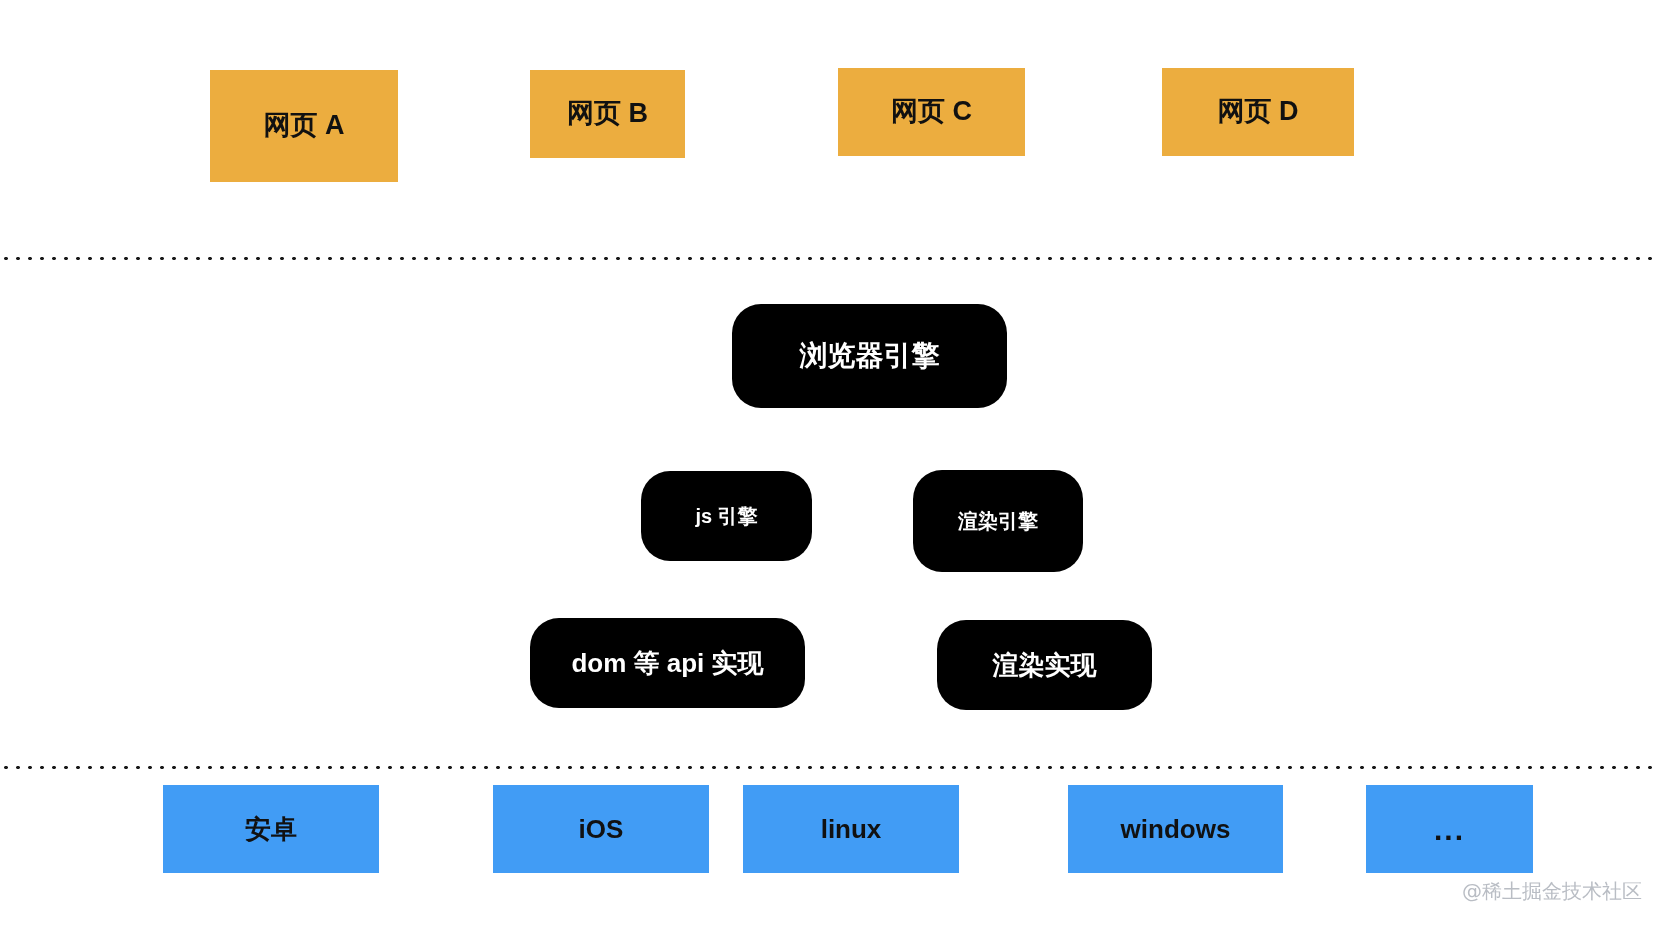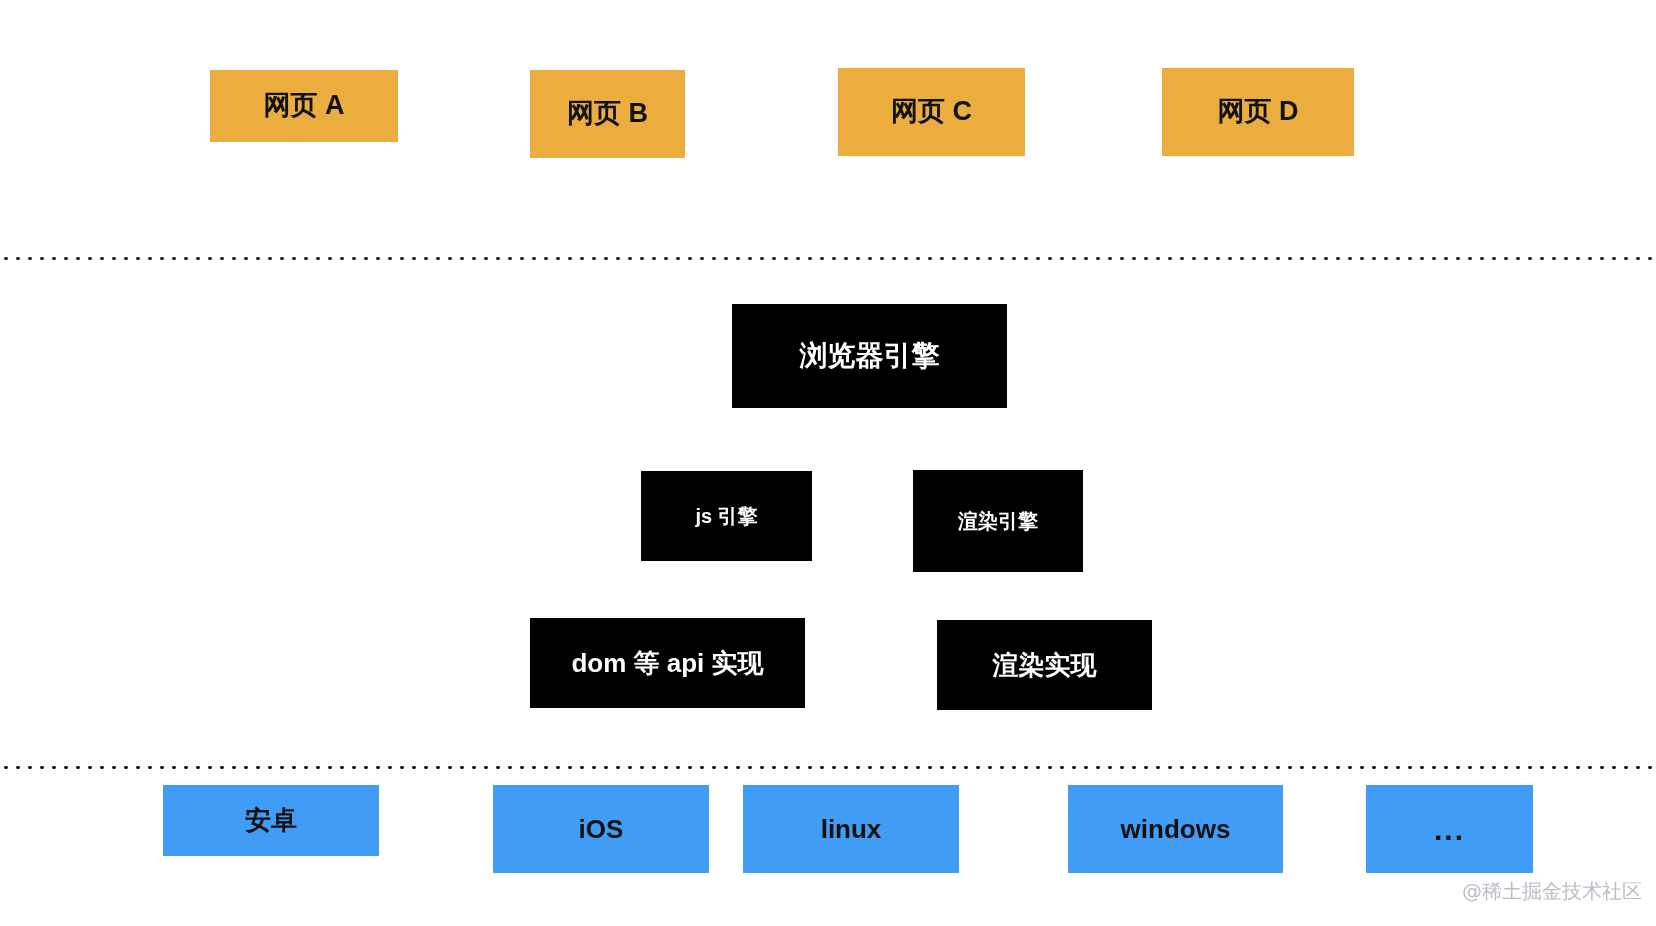--- a/index.html
+++ b/index.html
@@ -31,20 +31,21 @@
   .box-page {
     background: #ECAD3F;
     color: #111111;
     font-size: 27px;
     font-weight: 700;
   }
   .box-engine {
     background: #000000;
     color: #ffffff;
     font-weight: 700;
+    border-radius: 29px;
   }
   .box-engine-l1 { font-size: 28px; }
   .box-engine-l2 { font-size: 20px; }
   .box-engine-l3 { font-size: 26px; }
   .box-os {
     background: #419CF5;
     color: #111111;
     font-size: 26px;
     font-weight: 700;
   }
@@ -66,21 +67,21 @@
     font-weight: 400;
     white-space: nowrap;
     font-family: "DejaVu Sans", sans-serif;
   }
 </style>
 </head>
 <body>
 
 <div id="canvas">
 
-  <div class="box box-page" style="left: 210px; top: 70px; width: 188px; height: 72px;">
+  <div class="box box-page" style="left: 210px; top: 70px; width: 188px; height: 112px;">
     <span>网页 A</span>
   </div>
   <div class="box box-page" style="left: 530px; top: 70px; width: 155px; height: 88px;">
     <span>网页 B</span>
   </div>
   <div class="box box-page" style="left: 838px; top: 68px; width: 187px; height: 88px;">
     <span>网页 C</span>
   </div>
   <div class="box box-page" style="left: 1162px; top: 68px; width: 192px; height: 88px;">
     <span>网页 D</span>
@@ -101,21 +102,21 @@
 
   <div class="box box-engine box-engine-l3" style="left: 530px; top: 618px; width: 275px; height: 90px;">
     <span>dom 等 api 实现</span>
   </div>
   <div class="box box-engine box-engine-l3" style="left: 937px; top: 620px; width: 215px; height: 90px;">
     <span>渲染实现</span>
   </div>
 
   <div class="divider" style="top: 765px;"></div>
 
-  <div class="box box-os" style="left: 163px; top: 785px; width: 216px; height: 71px;">
+  <div class="box box-os" style="left: 163px; top: 785px; width: 216px; height: 88px;">
     <span>安卓</span>
   </div>
   <div class="box box-os" style="left: 446px; top: 785px; width: 216px; height: 88px; margin-left: 47px;">
     <span>iOS</span>
   </div>
   <div class="box box-os" style="left: 743px; top: 785px; width: 216px; height: 88px;">
     <span>linux</span>
   </div>
   <div class="box box-os" style="left: 1068px; top: 785px; width: 215px; height: 88px;">
     <span>windows</span>

